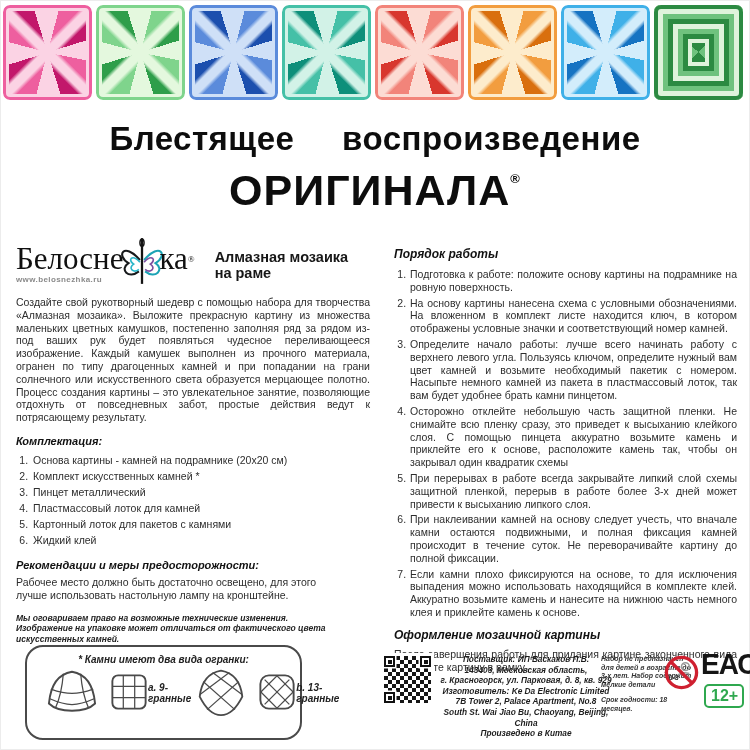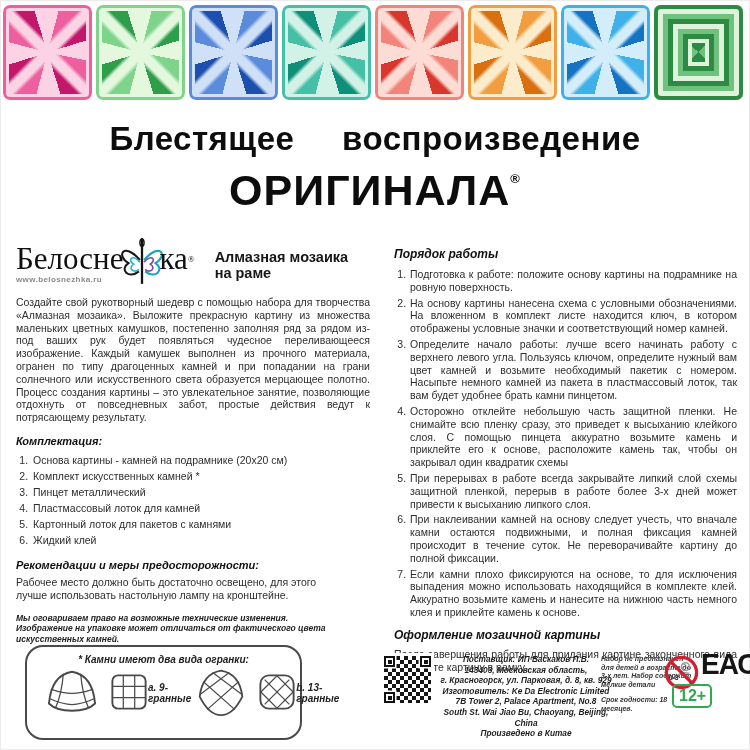--- a/index.html
+++ b/index.html
@@ -77,21 +77,21 @@
 
   .supplier{position:absolute;left:437px;top:10px;width:178px;
             font-size:8.3px;line-height:10.6px;font-style:italic;font-weight:700;color:#1d1d1d;text-align:center;}
   .warnings{position:absolute;left:601px;top:11px;width:92px;
             font-size:7px;line-height:8.6px;font-style:italic;font-weight:700;color:#333;}
   .warnings .shelf{margin-top:7px;}
 
   .ban-icon{position:absolute;left:663px;top:10px;}
   .eac-mark{position:absolute;left:701px;top:3px;font-size:28px;font-weight:700;color:#151515;
             letter-spacing:-1px;transform:scaleY(1.08);transform-origin:top left;}
-  .age-badge{position:absolute;left:672px;top:40px;border:2.5px solid #2fa84f;border-radius:5px;
+  .age-badge{position:absolute;left:704px;top:40px;border:2.5px solid #2fa84f;border-radius:5px;
              color:#2fa84f;font-weight:700;font-size:16px;padding:1px 4px 1px 5px;line-height:18px;}
 
   .fline{display:block;}
 </style>
 </head>
 <body>
 
 <div id="page">
 
   <div class="gems-row">

